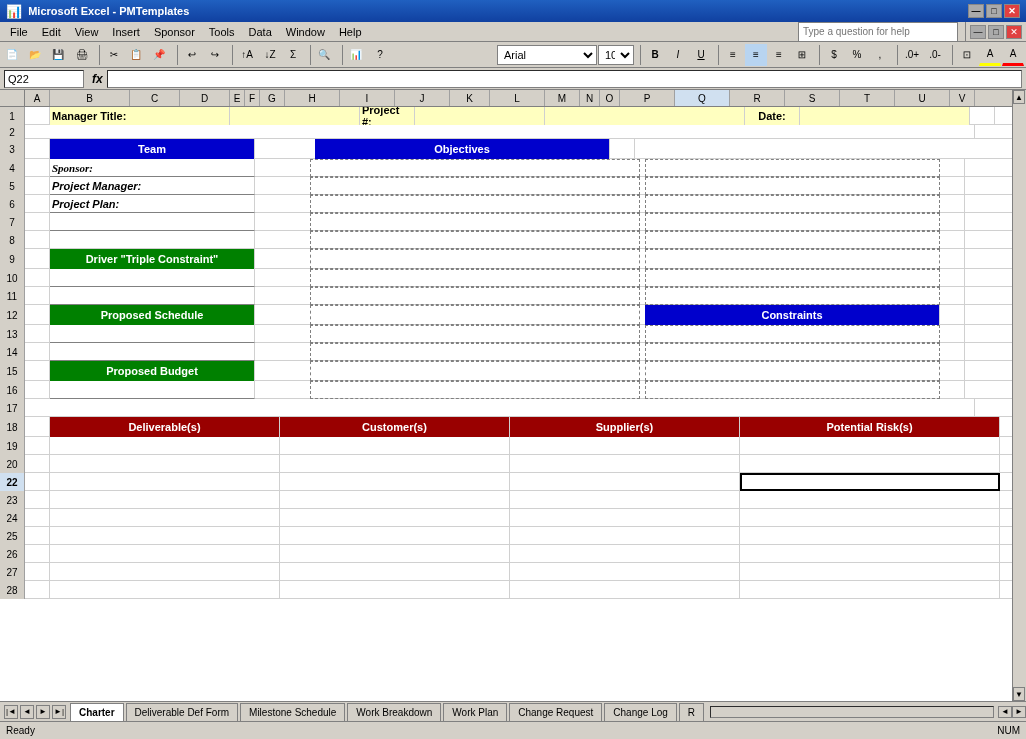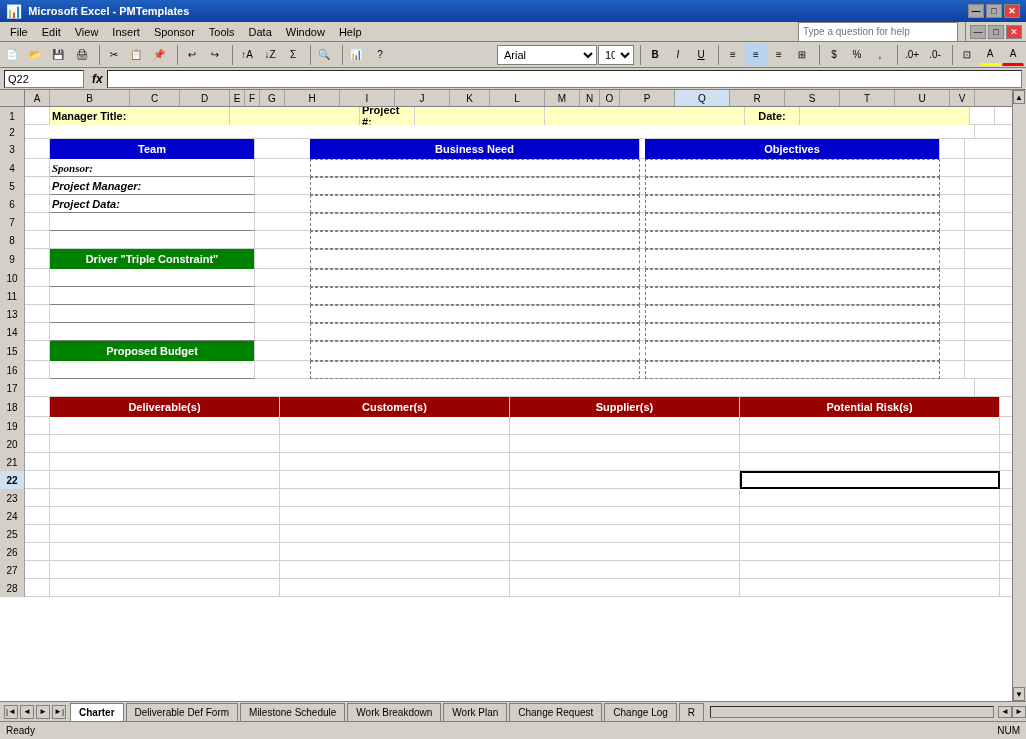--- a/index.html
+++ b/index.html
@@ -399,21 +399,20 @@
         <div class="cell cell-h14" style="width:950px;"></div>
       </div>
 
       <div class="grid-row row-h20">
         <div class="row-num cell-h20">3</div>
         <div class="cell cell-h20" style="width:25px;"></div>
 
         <div class="cell cell-h20 cell-blue-header" style="width:205px;">Team</div>
         <div class="cell cell-h20" style="width:55px; border-color:transparent;"></div>
 
-        <div class="cell cell-h20 cell-blue-header" style="width:330px;">Business Need</div>
         <div class="cell cell-h20" style="width:5px; border-color:transparent;"></div>
 
         <div class="cell cell-h20 cell-blue-header" style="width:295px;">Objectives</div>
         <div class="cell cell-h20" style="width:25px;"></div>
       </div>
 
       <div class="grid-row row-h18">
         <div class="row-num cell-h18">4</div>
         <div class="cell cell-h18" style="width:25px;"></div>
         <div class="cell cell-h18 cell-italic" style="width:205px; border-bottom:1px solid #808080;font-family:Liberation Serif, serif;">Sponsor:</div>
@@ -431,21 +430,21 @@
         <div class="cell cell-h18" style="width:55px; border-color:transparent;"></div>
         <div class="cell cell-h18" style="width:330px; border:1px dashed #808080;"></div>
         <div class="cell cell-h18" style="width:5px; border-color:transparent;"></div>
         <div class="cell cell-h18" style="width:295px; border:1px dashed #808080;"></div>
         <div class="cell cell-h18" style="width:25px;"></div>
       </div>
 
       <div class="grid-row row-h18">
         <div class="row-num cell-h18">6</div>
         <div class="cell cell-h18" style="width:25px;"></div>
-        <div class="cell cell-h18 cell-italic" style="width:205px; border-bottom:1px solid #808080;">Project Data:</div>
+        <div class="cell cell-h18 cell-italic" style="width:205px; border-bottom:1px solid #808080;">Project Plan:</div>
         <div class="cell cell-h18" style="width:55px; border-color:transparent;"></div>
         <div class="cell cell-h18" style="width:330px; border:1px dashed #808080;"></div>
         <div class="cell cell-h18" style="width:5px; border-color:transparent;"></div>
         <div class="cell cell-h18" style="width:295px; border:1px dashed #808080;"></div>
         <div class="cell cell-h18" style="width:25px;"></div>
       </div>
 
       <div class="grid-row row-h18">
         <div class="row-num cell-h18">7</div>
         <div class="cell cell-h18" style="width:25px;"></div>
@@ -494,20 +493,31 @@
         <div class="row-num cell-h18">11</div>
         <div class="cell cell-h18" style="width:25px;"></div>
         <div class="cell cell-h18" style="width:205px; border-bottom:1px solid #808080;"></div>
         <div class="cell cell-h18" style="width:55px; border-color:transparent;"></div>
         <div class="cell cell-h18" style="width:330px; border:1px dashed #808080;"></div>
         <div class="cell cell-h18" style="width:5px; border-color:transparent;"></div>
         <div class="cell cell-h18" style="width:295px; border:1px dashed #808080;"></div>
         <div class="cell cell-h18" style="width:25px;"></div>
       </div>
 
+      <div class="grid-row row-h20">
+        <div class="row-num cell-h20">12</div>
+        <div class="cell cell-h20" style="width:25px;"></div>
+        <div class="cell cell-h20 cell-green-header" style="width:205px;">Proposed Schedule</div>
+        <div class="cell cell-h20" style="width:55px; border-color:transparent;"></div>
+        <div class="cell cell-h20" style="width:330px; border:1px dashed #808080;"></div>
+        <div class="cell cell-h20" style="width:5px; border-color:transparent;"></div>
+
+        <div class="cell cell-h20 cell-blue-header" style="width:295px;">Constraints</div>
+        <div class="cell cell-h20" style="width:25px;"></div>
+      </div>
 
       <div class="grid-row row-h18">
         <div class="row-num cell-h18">13</div>
         <div class="cell cell-h18" style="width:25px;"></div>
         <div class="cell cell-h18" style="width:205px; border-bottom:1px solid #808080;"></div>
         <div class="cell cell-h18" style="width:55px; border-color:transparent;"></div>
         <div class="cell cell-h18" style="width:330px; border:1px dashed #808080;"></div>
         <div class="cell cell-h18" style="width:5px; border-color:transparent;"></div>
         <div class="cell cell-h18" style="width:295px; border:1px dashed #808080;"></div>
         <div class="cell cell-h18" style="width:25px;"></div>
@@ -574,29 +584,20 @@
       <div class="grid-row row-h18">
         <div class="row-num cell-h18">20</div>
         <div class="cell cell-h18" style="width:25px;"></div>
         <div class="cell cell-h18" style="width:230px;"></div>
         <div class="cell cell-h18" style="width:230px;"></div>
         <div class="cell cell-h18" style="width:230px;"></div>
         <div class="cell cell-h18" style="width:260px;"></div>
         <div class="cell cell-h18" style="width:25px;"></div>
       </div>
 
-      <div class="grid-row row-h18">
-        <div class="row-num cell-h18">21</div>
-        <div class="cell cell-h18" style="width:25px;"></div>
-        <div class="cell cell-h18" style="width:230px;"></div>
-        <div class="cell cell-h18" style="width:230px;"></div>
-        <div class="cell cell-h18" style="width:230px;"></div>
-        <div class="cell cell-h18" style="width:260px;"></div>
-        <div class="cell cell-h18" style="width:25px;"></div>
-      </div>
 
       <div class="grid-row row-h18">
         <div class="row-num cell-h18" style="background:#d0e0f0; font-weight:bold;">22</div>
         <div class="cell cell-h18" style="width:25px;"></div>
         <div class="cell cell-h18" style="width:230px;"></div>
         <div class="cell cell-h18" style="width:230px;"></div>
         <div class="cell cell-h18" style="width:230px;"></div>
 
         <div class="cell cell-h18 cell-selected" style="width:260px;"></div>
         <div class="cell cell-h18" style="width:25px;"></div>

